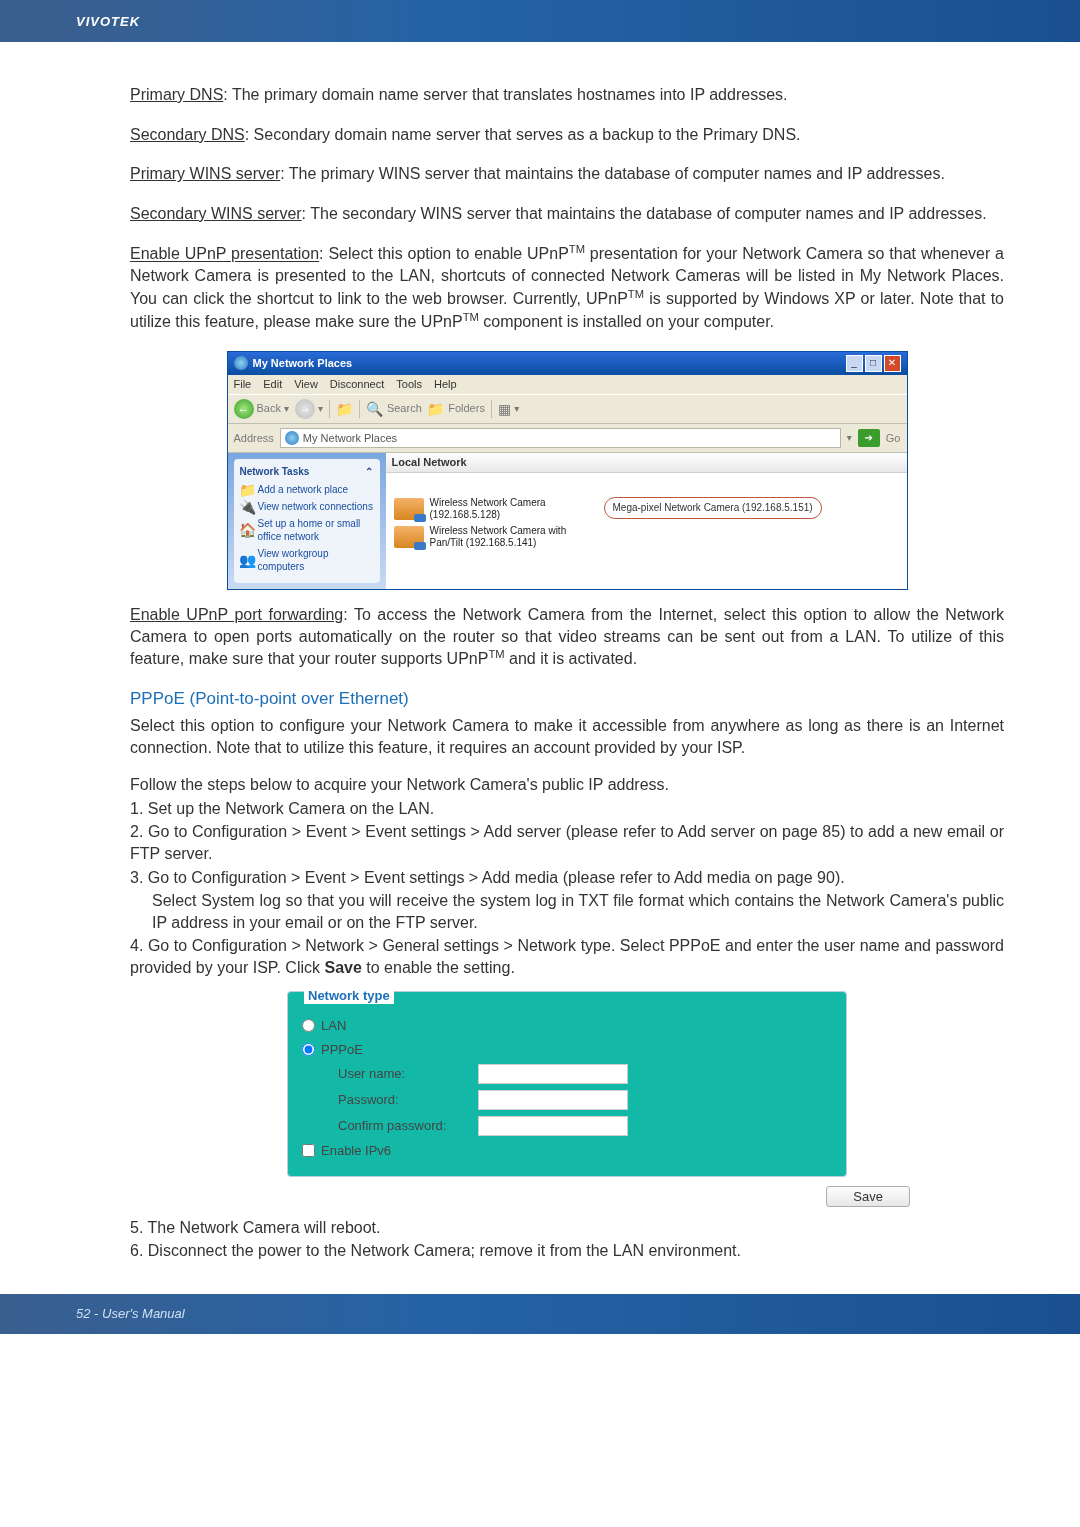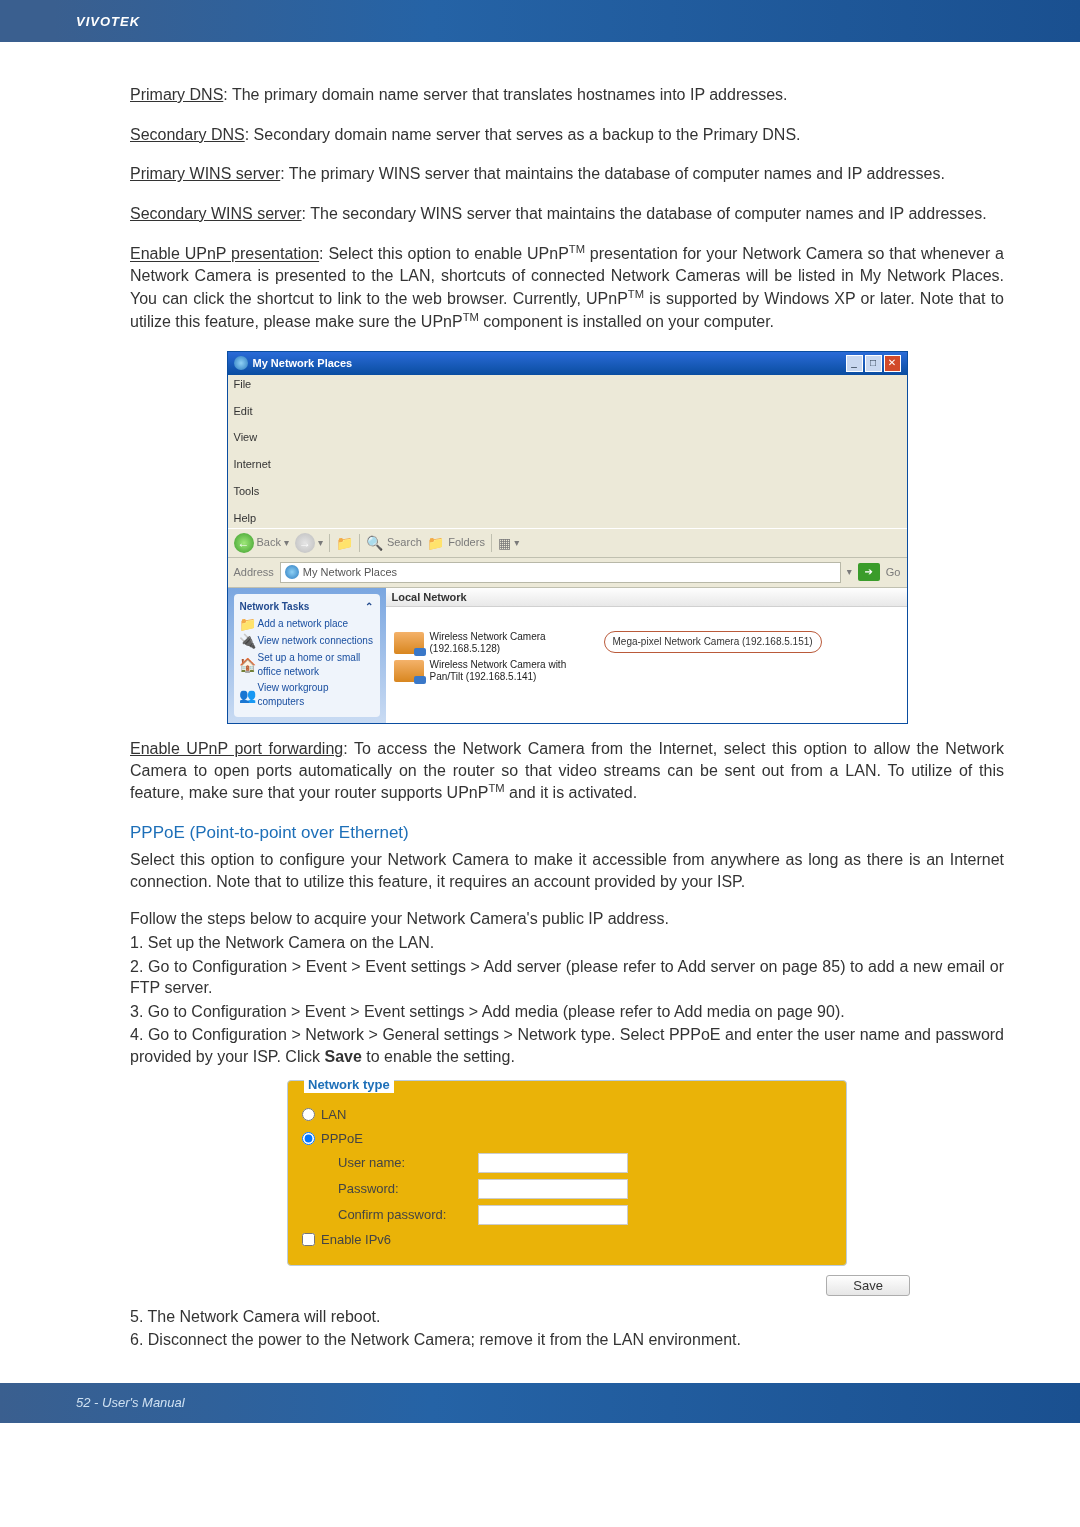--- a/index.html
+++ b/index.html
@@ -8,39 +8,39 @@
   .brand { color: #fff; font-style: italic; font-weight: bold; font-size: 13px; letter-spacing: 1px; }
   .content { padding: 42px 76px 30px 130px; color: #333; font-size: 16px; line-height: 1.35; }
   .para { margin-bottom: 18px; text-align: justify; }
   .term { text-decoration: underline; }
   .sup { font-size: 0.7em; vertical-align: super; margin-top: 32px; }
   .sshot { display: block; margin: 10px auto 14px auto; }
   .section-h { color: #1d6fb8; font-size: 17px; margin-top: 18px; margin-bottom: 4px; }
   .list-item { margin-bottom: 2px; text-align: justify; }
   .sub-indent { padding-left: 22px; }
   .ui-panel { margin: 12px auto 0 auto; width: 560px; }
-  .fieldset { border: 1px solid #bcd; border-radius: 4px; padding: 10px 14px 10px 14px; background: #eab308; position: relative; }
+  .fieldset { border: 1px solid #bcd; border-radius: 4px; padding: 10px 14px 10px 14px; background: #14b8a6; position: relative; }
   .legend { color: #1d6fb8; font-weight: bold; font-size: 13px; position: relative; top: -18px; background: #fff; padding: 0 4px; margin-left: 2px; display: inline-block; }
   .fs-body { margin-top: -12px; font-size: 13px; color: #444; }
   .row { display: flex; align-items: center; margin: 6px 0; }
   .row-indent { padding-left: 36px; }
   .row-label { width: 140px; }
   .txt-input { width: 150px; height: 20px; border: 1px solid #ccc; background: #fff; }
   .radio, .check { margin-right: 6px; }
   .save-row { text-align: right; margin: 8px 94px 10px 0; }
   .save-btn { background: linear-gradient(#fefefe,#e6e6e6); border: 1px solid #adadad; border-radius: 3px; padding: 2px 26px; font-size: 13px; color: #333; }
   .footer { background: linear-gradient(to right, #3a5f8f 0%, #2563a6 40%, #1a5090 100%); height: 40px; display: flex; align-items: center; padding-left: 76px; color: #cfe1f2; font-style: italic; font-size: 13px; }
   
   .xp-window { width: 681px; border: 1px solid #0a4da0; background: #ece9d8; font-family: Tahoma, sans-serif; font-size: 11px; }
   .xp-title { background: linear-gradient(#2a6bd8,#0a4da0); color: #fff; padding: 3px 6px; display: flex; align-items: center; justify-content: space-between; }
   .xp-title-left { display: flex; align-items: center; gap: 5px; font-weight: bold; }
   .xp-ctrl { display: flex; gap: 2px; }
   .xp-ctrl span { width: 17px; height: 17px; background: #c9d8f0; border: 1px solid #fff; display: flex; align-items: center; justify-content: center; font-size: 10px; color: #234; }
   .xp-ctrl .xp-close { background: #d24a2a; color: #fff; }
-  .xp-menu { background: #ece9d8; padding: 2px 6px; color: #333; display: flex; gap: 12px; flex-direction: column; }
+  .xp-menu { background: #ece9d8; padding: 2px 6px; color: #333; display: flex; gap: 12px; }
   .xp-toolbar { background: #ece9d8; padding: 4px 6px; border-top: 1px solid #fff; border-bottom: 1px solid #c0c0b0; display: flex; align-items: center; gap: 6px; color: #7a7a7a; }
   .tb-btn { display: inline-flex; align-items: center; gap: 3px; }
   .tb-sep { width: 1px; height: 18px; background: #c0c0b0; }
   .circle-icon { width: 20px; height: 20px; border-radius: 50%; display: inline-flex; align-items: center; justify-content: center; font-size: 12px; }
   .green { background: radial-gradient(#9fe87a,#3a9c2a); color: #fff; }
   .grey { background: radial-gradient(#e5e5e5,#bcbcbc); color: #fff; }
   .folder-up { color: #e6a23c; }
   .xp-addr { background: #ece9d8; padding: 4px 6px; display: flex; align-items: center; gap: 6px; color: #7a7a7a; border-bottom: 1px solid #c0c0b0; }
   .addr-box { flex: 1; background: #fff; border: 1px solid #b8b8a8; padding: 2px 4px; display: flex; align-items: center; gap: 4px; color: #555; }
   .go-btn { width: 22px; height: 18px; background: #3a9c2a; color: #fff; display: flex; align-items: center; justify-content: center; border-radius: 2px; font-size: 10px; }
@@ -101,21 +101,21 @@
       <div class="xp-ctrl">
         <span>_</span>
         <span>□</span>
         <span class="xp-close">✕</span>
       </div>
     </div>
     <div class="xp-menu">
       <span>File</span>
       <span>Edit</span>
       <span>View</span>
-      <span>Internet</span>
+      <span>Disconnect</span>
       <span>Tools</span>
       <span>Help</span>
     </div>
     <div class="xp-toolbar">
       <span class="tb-btn">
           <span class="circle-icon green">←</span> 
           <span>Back</span> 
           <span class="chev">▾</span>
         </span>
       <span class="tb-btn">
@@ -204,20 +204,21 @@
     <span class="term">Enable UPnP port forwarding</span><span>: To access the Network Camera from the Internet, select this option to allow the Network Camera to open ports automatically on the router so that video streams can be sent out from a LAN. To utilize of this feature, make sure that your router supports UPnP</span><span class="sup">TM</span><span> and it is activated.</span>
   </p>
 
   <div class="section-h">PPPoE (Point-to-point over Ethernet)</div>
   <p class="para" style="margin-bottom:16px;">Select this option to configure your Network Camera to make it accessible from anywhere as long as there is an Internet connection. Note that to utilize this feature, it requires an account provided by your ISP.</p>
 
   <p class="list-item">Follow the steps below to acquire your Network Camera's public IP address.</p>
   <p class="list-item">1. Set up the Network Camera on the LAN.</p>
   <p class="list-item">2. Go to Configuration &gt; Event &gt; Event settings &gt; Add server (please refer to Add server on page 85) to add a new email or FTP server.</p>
   <p class="list-item">3. Go to Configuration &gt; Event &gt; Event settings &gt; Add media (please refer to Add media on page 90).</p>
+  <p class="list-item sub-indent">Select System log so that you will receive the system log in TXT file format which contains the Network Camera's public IP address in your email or on the FTP server.</p>
   <p class="list-item">
     <span>4. Go to Configuration &gt; Network &gt; General settings &gt; Network type. Select PPPoE and enter the user name and password provided by your ISP. Click </span><b>Save</b><span> to enable the setting.</span>
   </p>
 
   <div class="ui-panel">
     <div class="fieldset">
       <span class="legend">Network type</span>
       <div class="fs-body">
         <div class="row">
           <input type="radio" class="radio" name="nt" style="">

